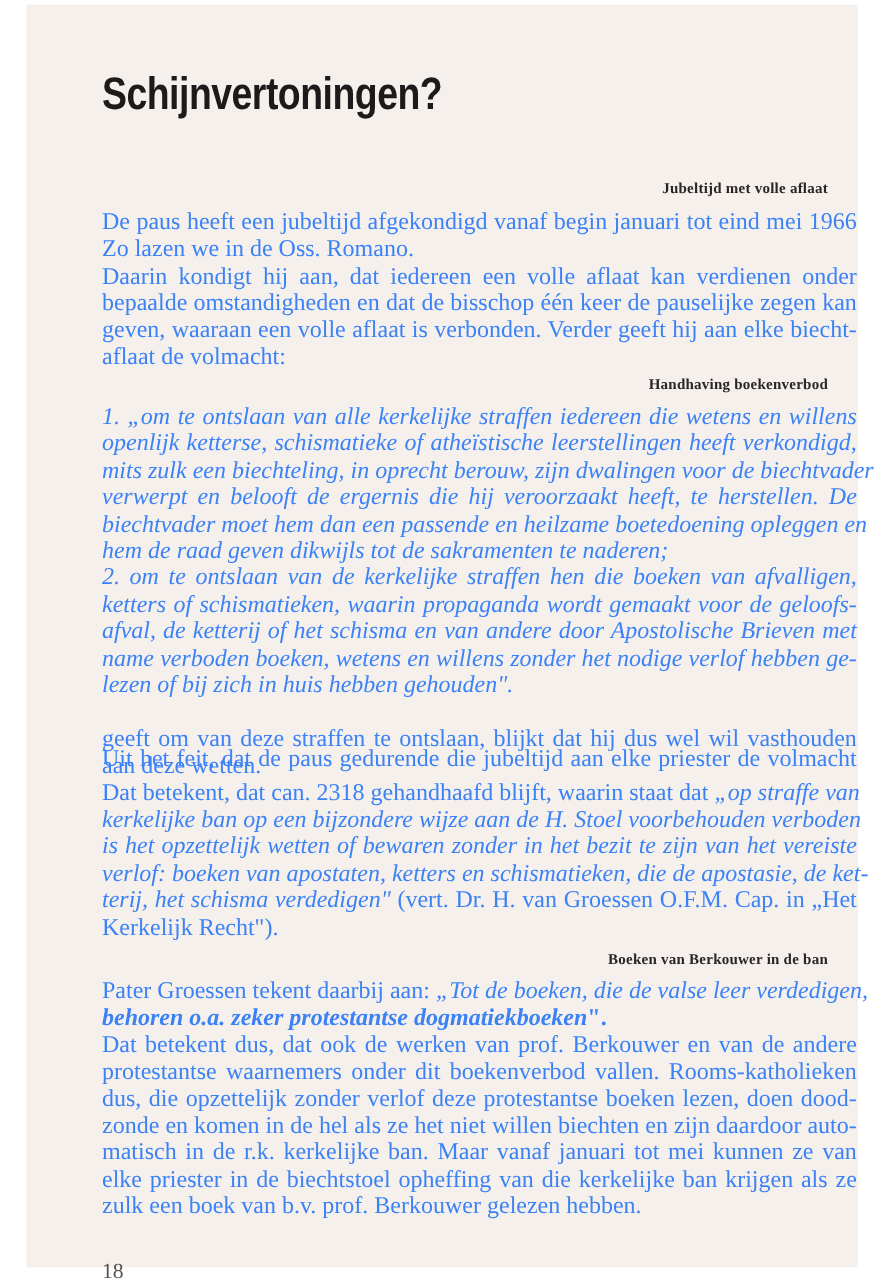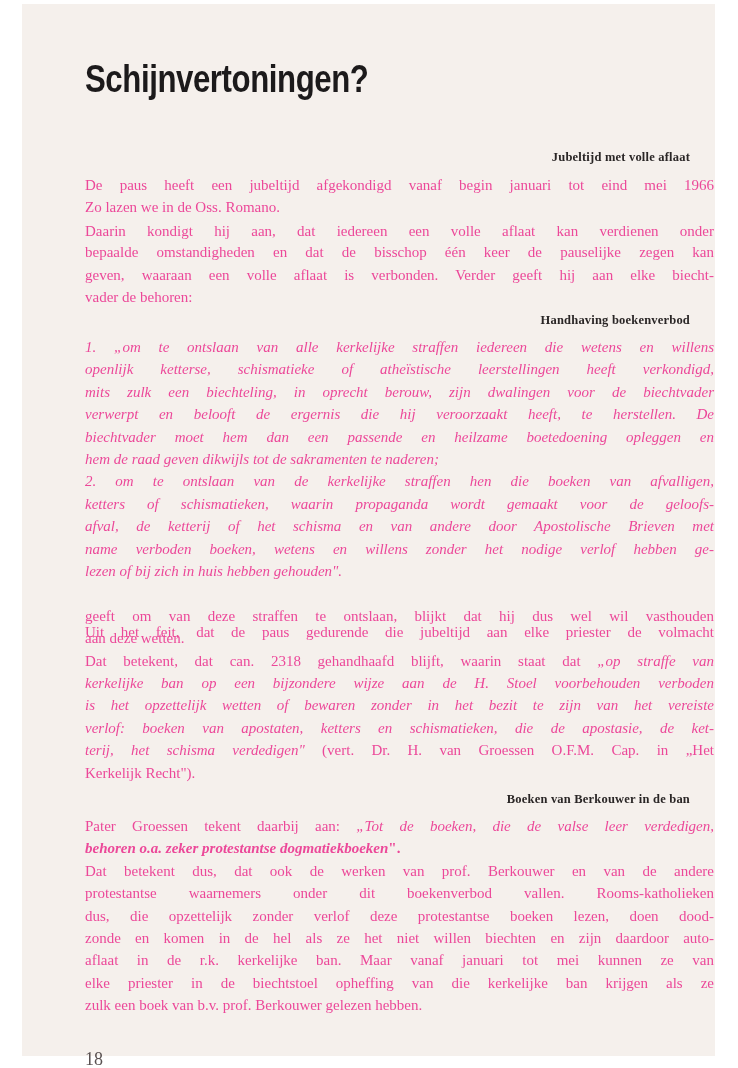--- a/index.html
+++ b/index.html
@@ -50,24 +50,24 @@
       font-family: "Liberation Serif", "DejaVu Serif", serif;
       font-weight: bold;
       font-size: 12.5px;
       letter-spacing: 0.2px;
       color: #2a2626;
       white-space: nowrap;
     }
     .line {
       position: absolute;
       left: 0;
-      font-size: 15px;
+      font-size: 20px;
       line-height: 20px;
       white-space: nowrap;
-      color: #ec4899;
+      color: #3b82f6;
     }
     .just {
       width: 629px;
       text-align: justify;
       text-align-last: justify;
     }
     .it {
       font-style: italic;
     }
     .page-number {
@@ -86,21 +86,21 @@
 
 <h1 class="title">Schijnvertoningen?</h1>
 
 <div class="content" id="content">
     <h2 class="subhead" style="top: 150px;">Jubeltijd met volle aflaat</h2>
     <div class="line just" style="top: 175px;">De paus heeft een jubeltijd afgekondigd vanaf begin januari tot eind mei 1966</div>
     <div class="line" style="top: 197.4px;">Zo lazen we in de Oss. Romano.</div>
     <div class="line just" style="top: 221px;">Daarin kondigt hij aan, dat iedereen een volle aflaat kan verdienen onder</div>
     <div class="line just" style="top: 242.2px;">bepaalde omstandigheden en dat de bisschop één keer de pauselijke zegen kan</div>
     <div class="line just" style="top: 264.6px;">geven, waaraan een volle aflaat is verbonden. Verder geeft hij aan elke biecht-</div>
-    <div class="line" style="top: 287px;">vader de behoren:</div>
+    <div class="line" style="top: 287px;">aflaat de volmacht:</div>
     <h2 class="subhead" style="top: 313px; padding-left: 24px;">Handhaving boekenverbod</h2>
     <div class="line just it" style="top: 337px;">1. „om te ontslaan van alle kerkelijke straffen iedereen die wetens en willens</div>
     <div class="line just it" style="top: 359.4px;">openlijk ketterse, schismatieke of atheïstische leerstellingen heeft verkondigd,</div>
     <div class="line just it" style="top: 381.8px;">mits zulk een biechteling, in oprecht berouw, zijn dwalingen voor de biechtvader</div>
     <div class="line just it" style="top: 404.2px;">verwerpt en belooft de ergernis die hij veroorzaakt heeft, te herstellen. De</div>
     <div class="line just it" style="top: 426.6px;">biechtvader moet hem dan een passende en heilzame boetedoening opleggen en</div>
     <div class="line it" style="top: 449px;">hem de raad geven dikwijls tot de sakramenten te naderen;</div>
     <div class="line just it" style="top: 471.4px;">2.  om te ontslaan van de kerkelijke straffen hen die boeken van afvalligen,</div>
     <div class="line just it" style="top: 493.8px;">ketters of schismatieken, waarin propaganda wordt gemaakt voor de geloofs-</div>
     <div class="line just it" style="top: 516.2px;">afval, de ketterij of het schisma en van andere door Apostolische Brieven met</div>
@@ -115,18 +115,18 @@
     <div class="line just it" style="top: 717.8px;">verlof: boeken van apostaten, ketters en schismatieken, die de apostasie, de ket-</div>
     <div class="line just" style="top: 740.2px;"><span class="it">terij, het schisma verdedigen"</span><span> (vert. Dr. H. van Groessen O.F.M. Cap. in „Het</span></div>
     <div class="line" style="top: 762.6px;">Kerkelijk Recht").</div>
     <h2 class="subhead" style="top: 792px; text-align: right;">Boeken van Berkouwer in de ban</h2>
     <div class="line just" style="top: 816px;"><span>Pater Groessen tekent daarbij aan: </span><span class="it">„Tot de boeken, die de valse leer verdedigen,</span></div>
     <div class="line" style="top: 838.4px; font-weight: bold;"><span class="it">behoren o.a. zeker protestantse dogmatiekboeken</span><span>".</span></div>
     <div class="line just" style="top: 860.8px;">Dat betekent dus, dat ook de werken van prof. Berkouwer en van de andere</div>
     <div class="line just" style="top: 883.2px;">protestantse waarnemers onder dit boekenverbod vallen. Rooms-katholieken</div>
     <div class="line just" style="top: 905.6px;">dus, die opzettelijk zonder verlof deze protestantse boeken lezen, doen dood-</div>
     <div class="line just" style="top: 928px;">zonde en komen in de hel als ze het niet willen biechten en zijn daardoor auto-</div>
-    <div class="line just" style="top: 950.4px;">aflaat in de r.k. kerkelijke ban. Maar vanaf januari tot mei kunnen ze van</div>
+    <div class="line just" style="top: 950.4px;">matisch in de r.k. kerkelijke ban. Maar vanaf januari tot mei kunnen ze van</div>
     <div class="line just" style="top: 972.8px;">elke priester in de biechtstoel opheffing van die kerkelijke ban krijgen als ze</div>
     <div class="line" style="top: 995.2px;">zulk een boek van b.v. prof. Berkouwer gelezen hebben.</div>
   </div>
 
 <div class="page-number">18</div>
 
 </body></html>

